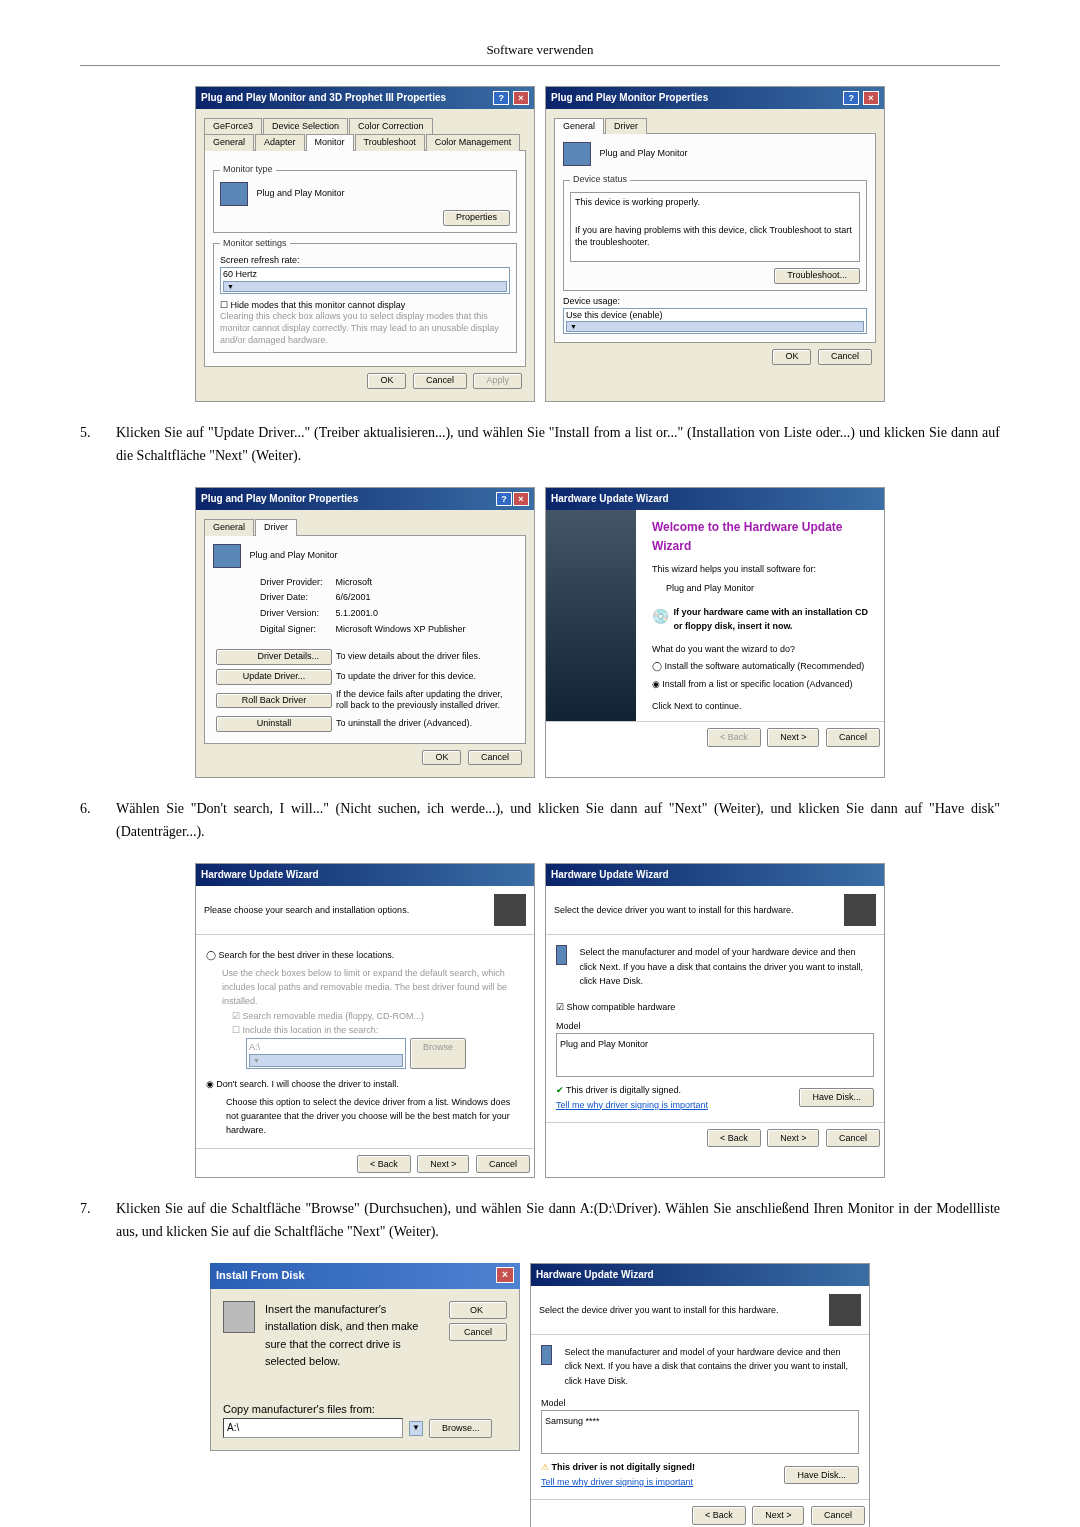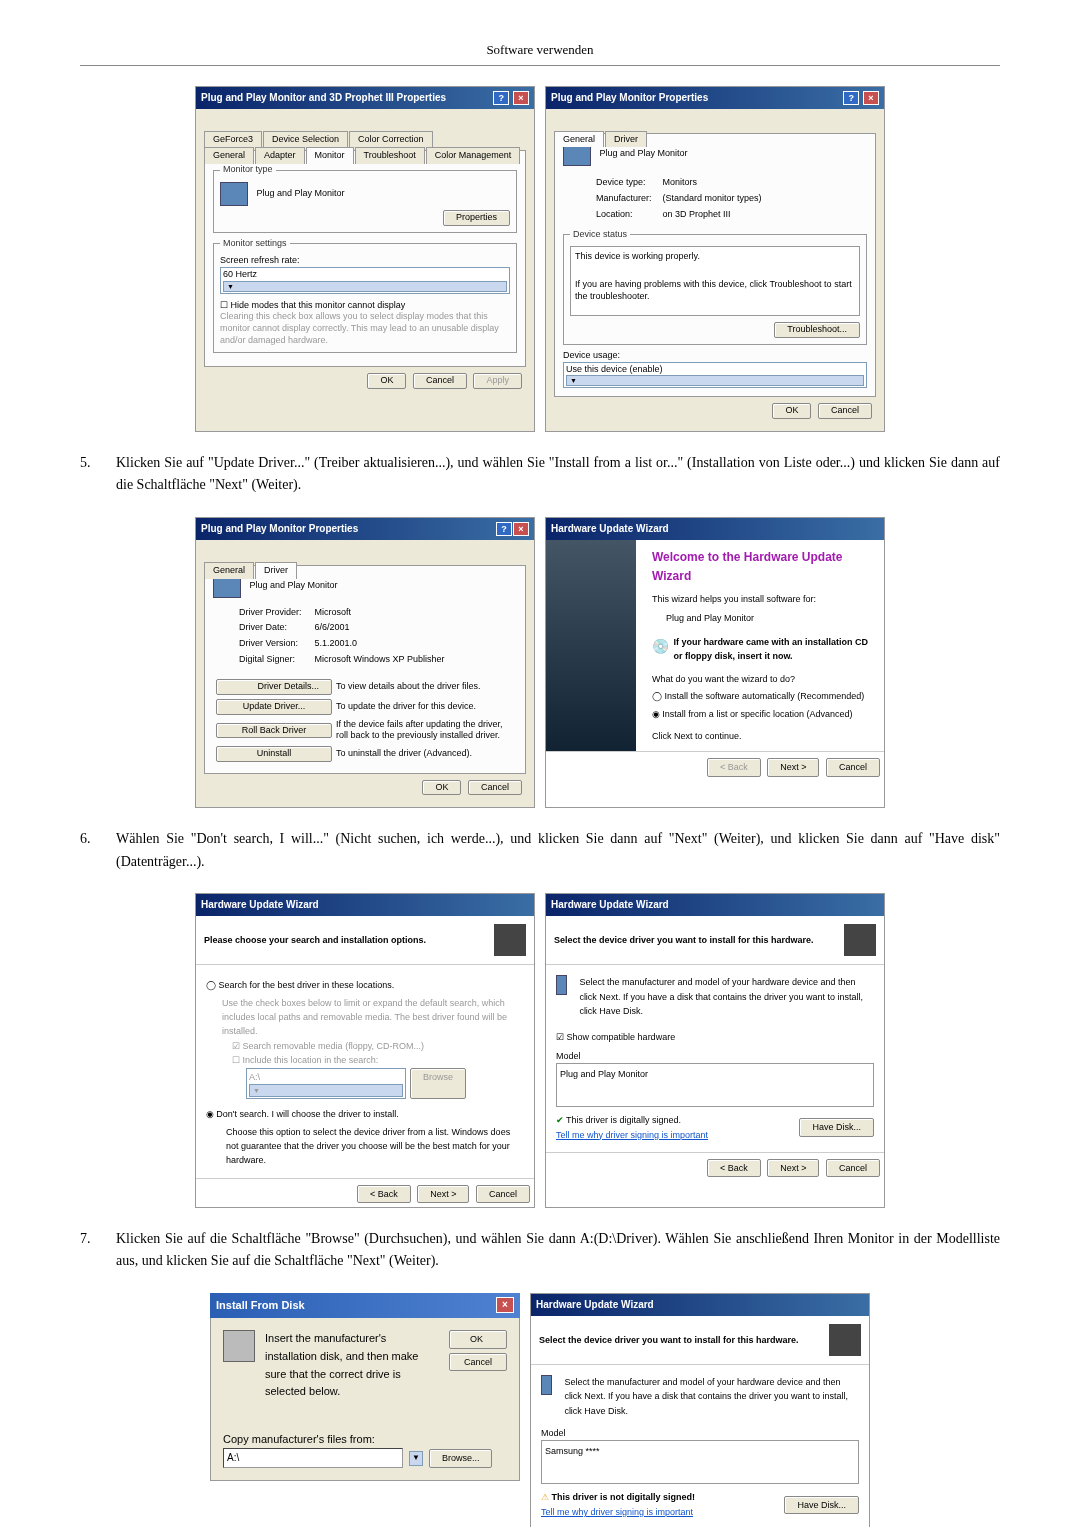--- a/index.html
+++ b/index.html
@@ -72,21 +72,21 @@
     display: flex;
     gap: 1px;
     font-size: 9px;
   }
   .tab {
     padding: 2px 8px;
     background: #ece9d8;
     border: 1px solid #999;
     border-bottom: none;
     position: relative;
-    top: 14px;
+    top: 1px;
   }
   .tab.active { background: #fcfcfc; z-index: 2;}
   .tabpanel {
     border: 1px solid #999;
     background: #fcfcfc;
     padding: 8px;
     min-height: 180px;
   }
   fieldset {
     border: 1px solid #999;
@@ -156,21 +156,21 @@
     width: 340px;
     box-sizing: border-box;
   }
   .wizard-title {
     background: #fff;
     padding: 8px;
     border-bottom: 1px solid #ccc;
     display: flex;
     justify-content: space-between;
     align-items: center;
-    font-weight: bold;
+    font-weight: normal;
     gap: 30px;
   }
   .wizard-icon {
     width: 32px; height: 32px;
     background: #444;
     display:inline-block;
   }
   .radio { display: block; margin: 3px 0;}
   .sidebarimg {
     width: 90px;
@@ -292,36 +292,20 @@
     <div class="content">
       <div class="tabs">
         <div class="tab active">General</div>
         <div class="tab">Driver</div>
       </div>
       <div class="tabpanel">
         <div style="margin-bottom:8px">
           <span class="monicon"></span>
           <span>Plug and Play Monitor</span>
         </div>
-        <table style="margin-left:30px">
-          <tbody>
-              <tr>
-                <td style="padding-right:14px">Device type:</td>
-                <td>Monitors</td>
-              </tr>
-          <tr>
-                <td>Manufacturer:</td>
-                <td>(Standard monitor types)</td>
-              </tr>
-          <tr>
-                <td>Location:</td>
-                <td>on 3D Prophet III</td>
-              </tr>
-        </tbody>
-          </table>
         <fieldset>
           <legend>Device status</legend>
           <div style="border:1px solid #999;background:#fff;padding:4px;height:60px;overflow:auto">
             <div>This device is working properly.</div>
             <div style="margin-top:16px">If you are having problems with this device, click Troubleshoot to start the troubleshooter.</div>
           </div>
           <div style="text-align:right;margin-top:6px">
             <span class="btn">Troubleshoot...</span>
           </div>
         </fieldset>
@@ -356,21 +340,21 @@
     <div class="content">
       <div class="tabs">
         <div class="tab">General</div>
         <div class="tab active">Driver</div>
       </div>
       <div class="tabpanel">
         <div style="margin-bottom:6px">
           <span class="monicon"></span>
           <span>Plug and Play Monitor</span>
         </div>
-        <table style="margin-left:23px">
+        <table style="margin-left:44px">
           <tbody>
               <tr>
                 <td style="padding-right:10px">Driver Provider:</td>
                 <td>Microsoft</td>
               </tr>
           <tr>
                 <td>Driver Date:</td>
                 <td>6/6/2001</td>
               </tr>
           <tr>

